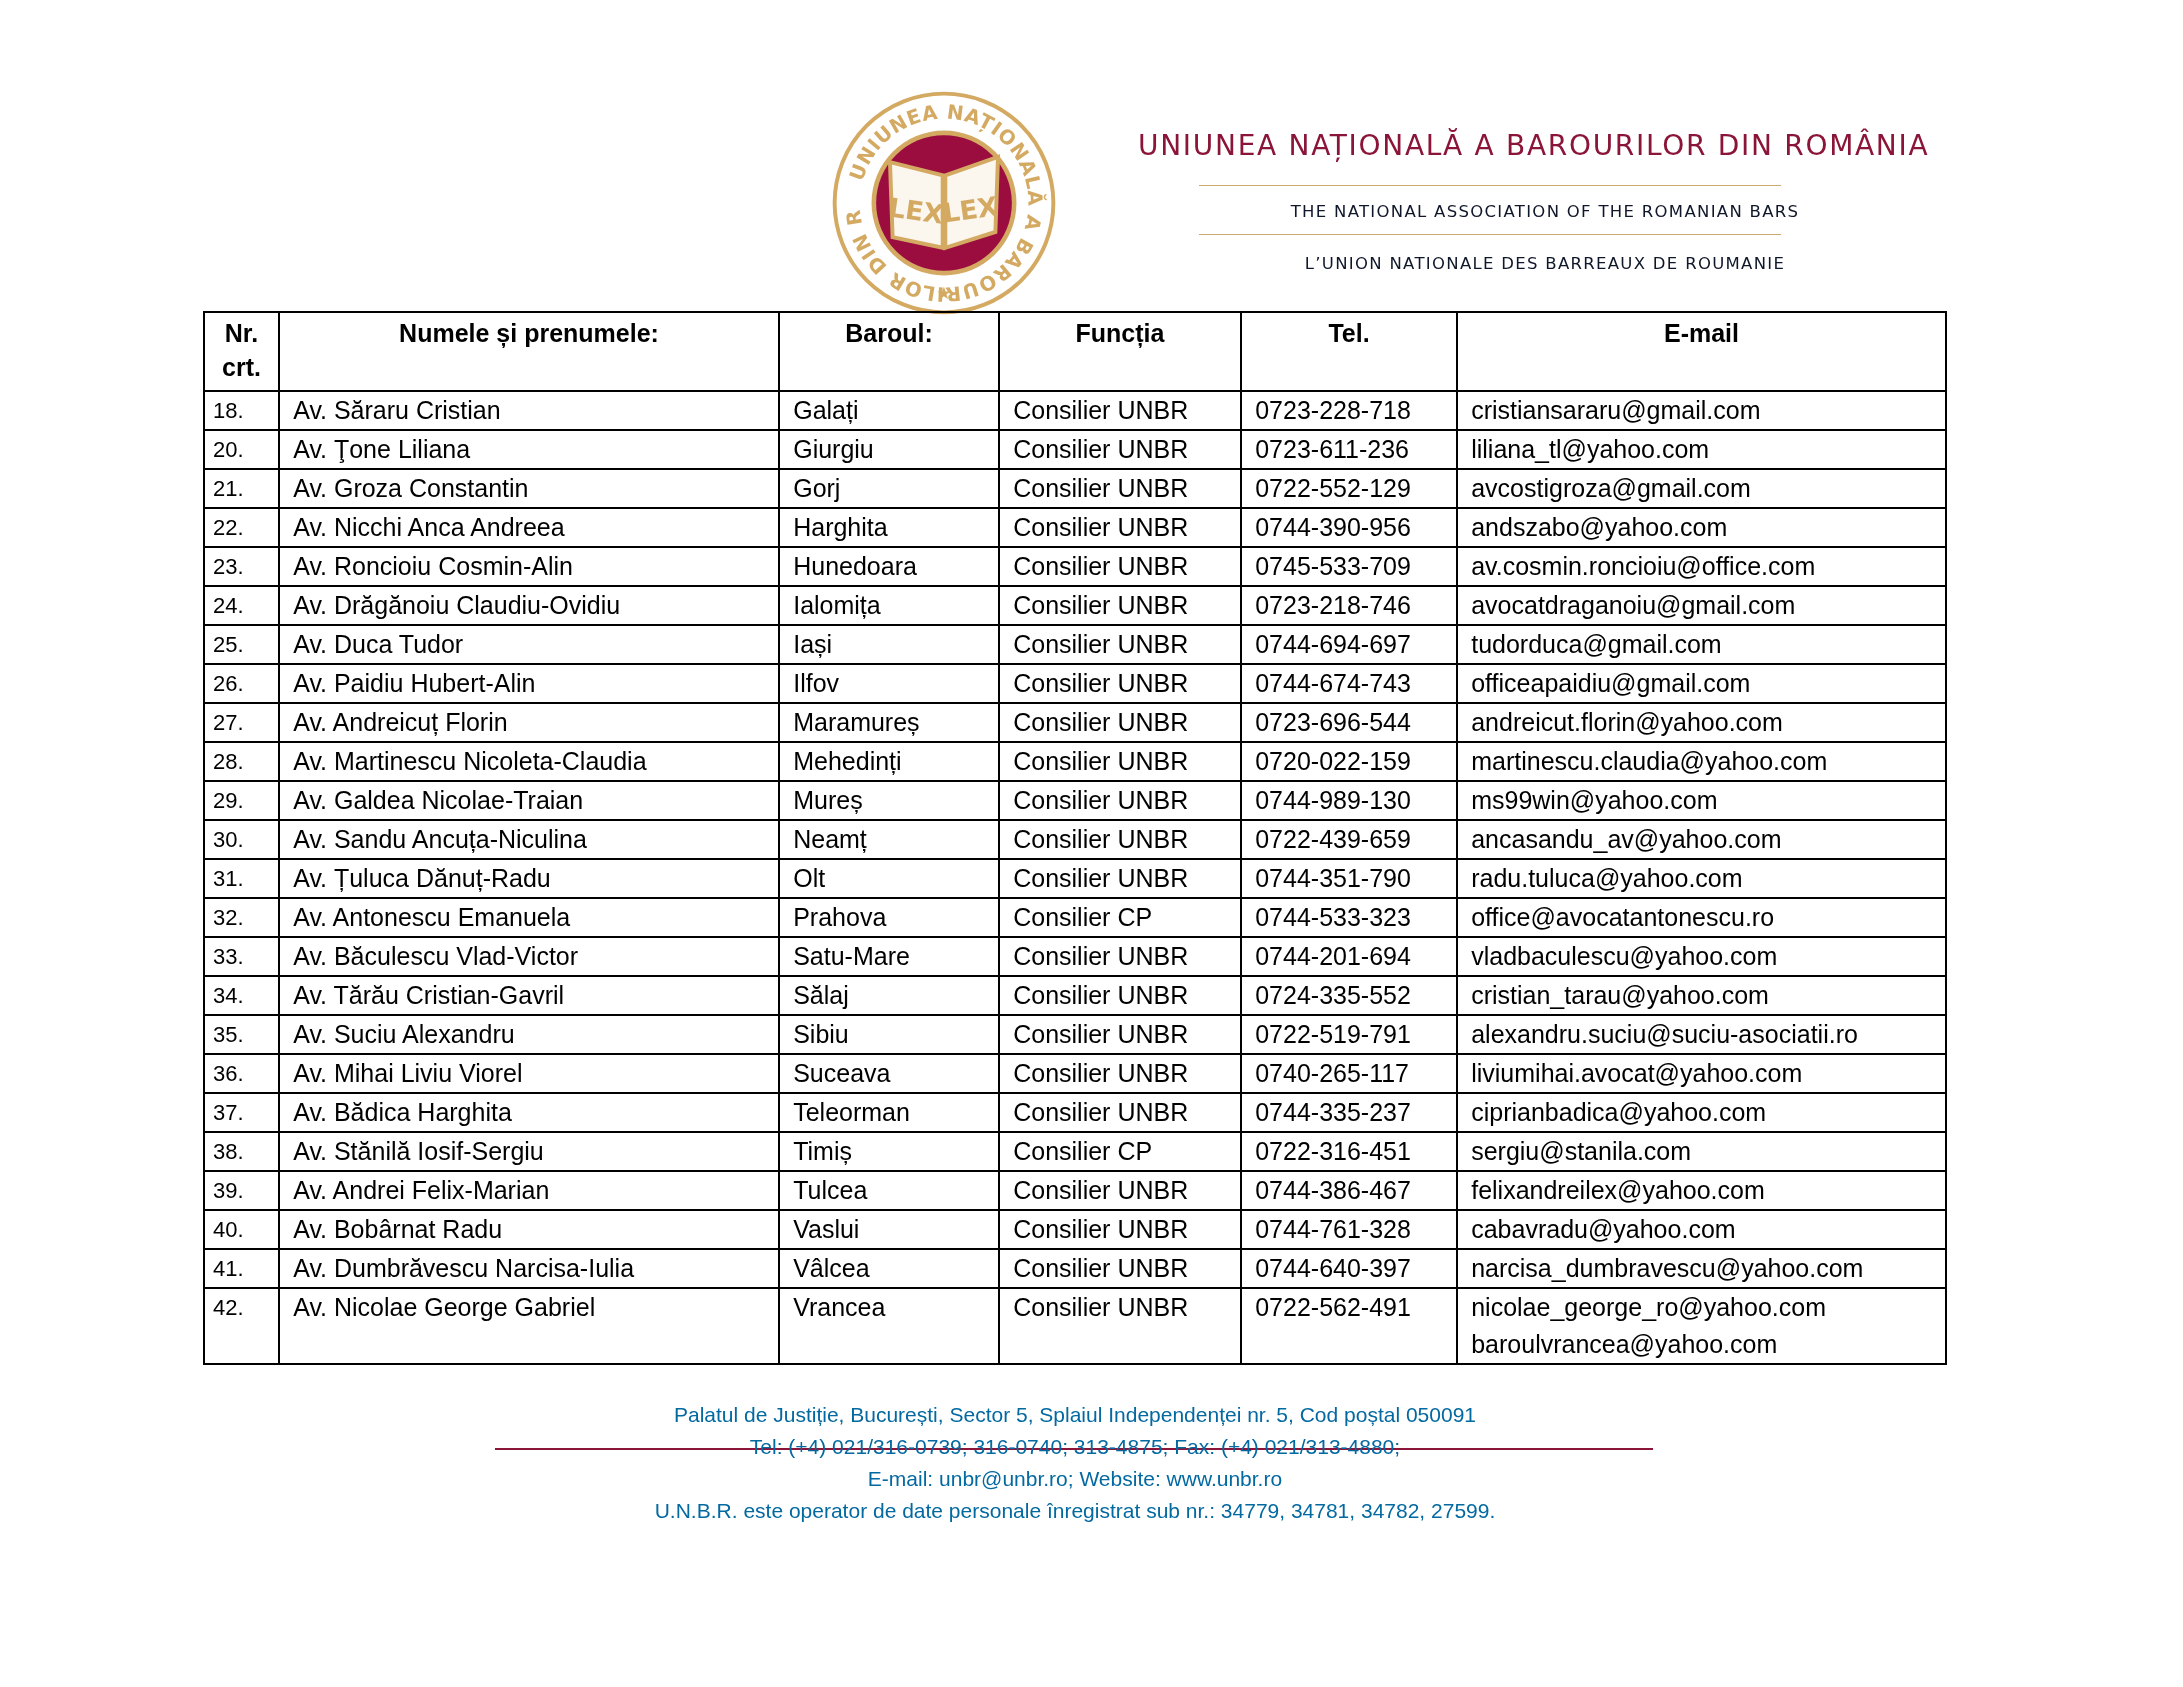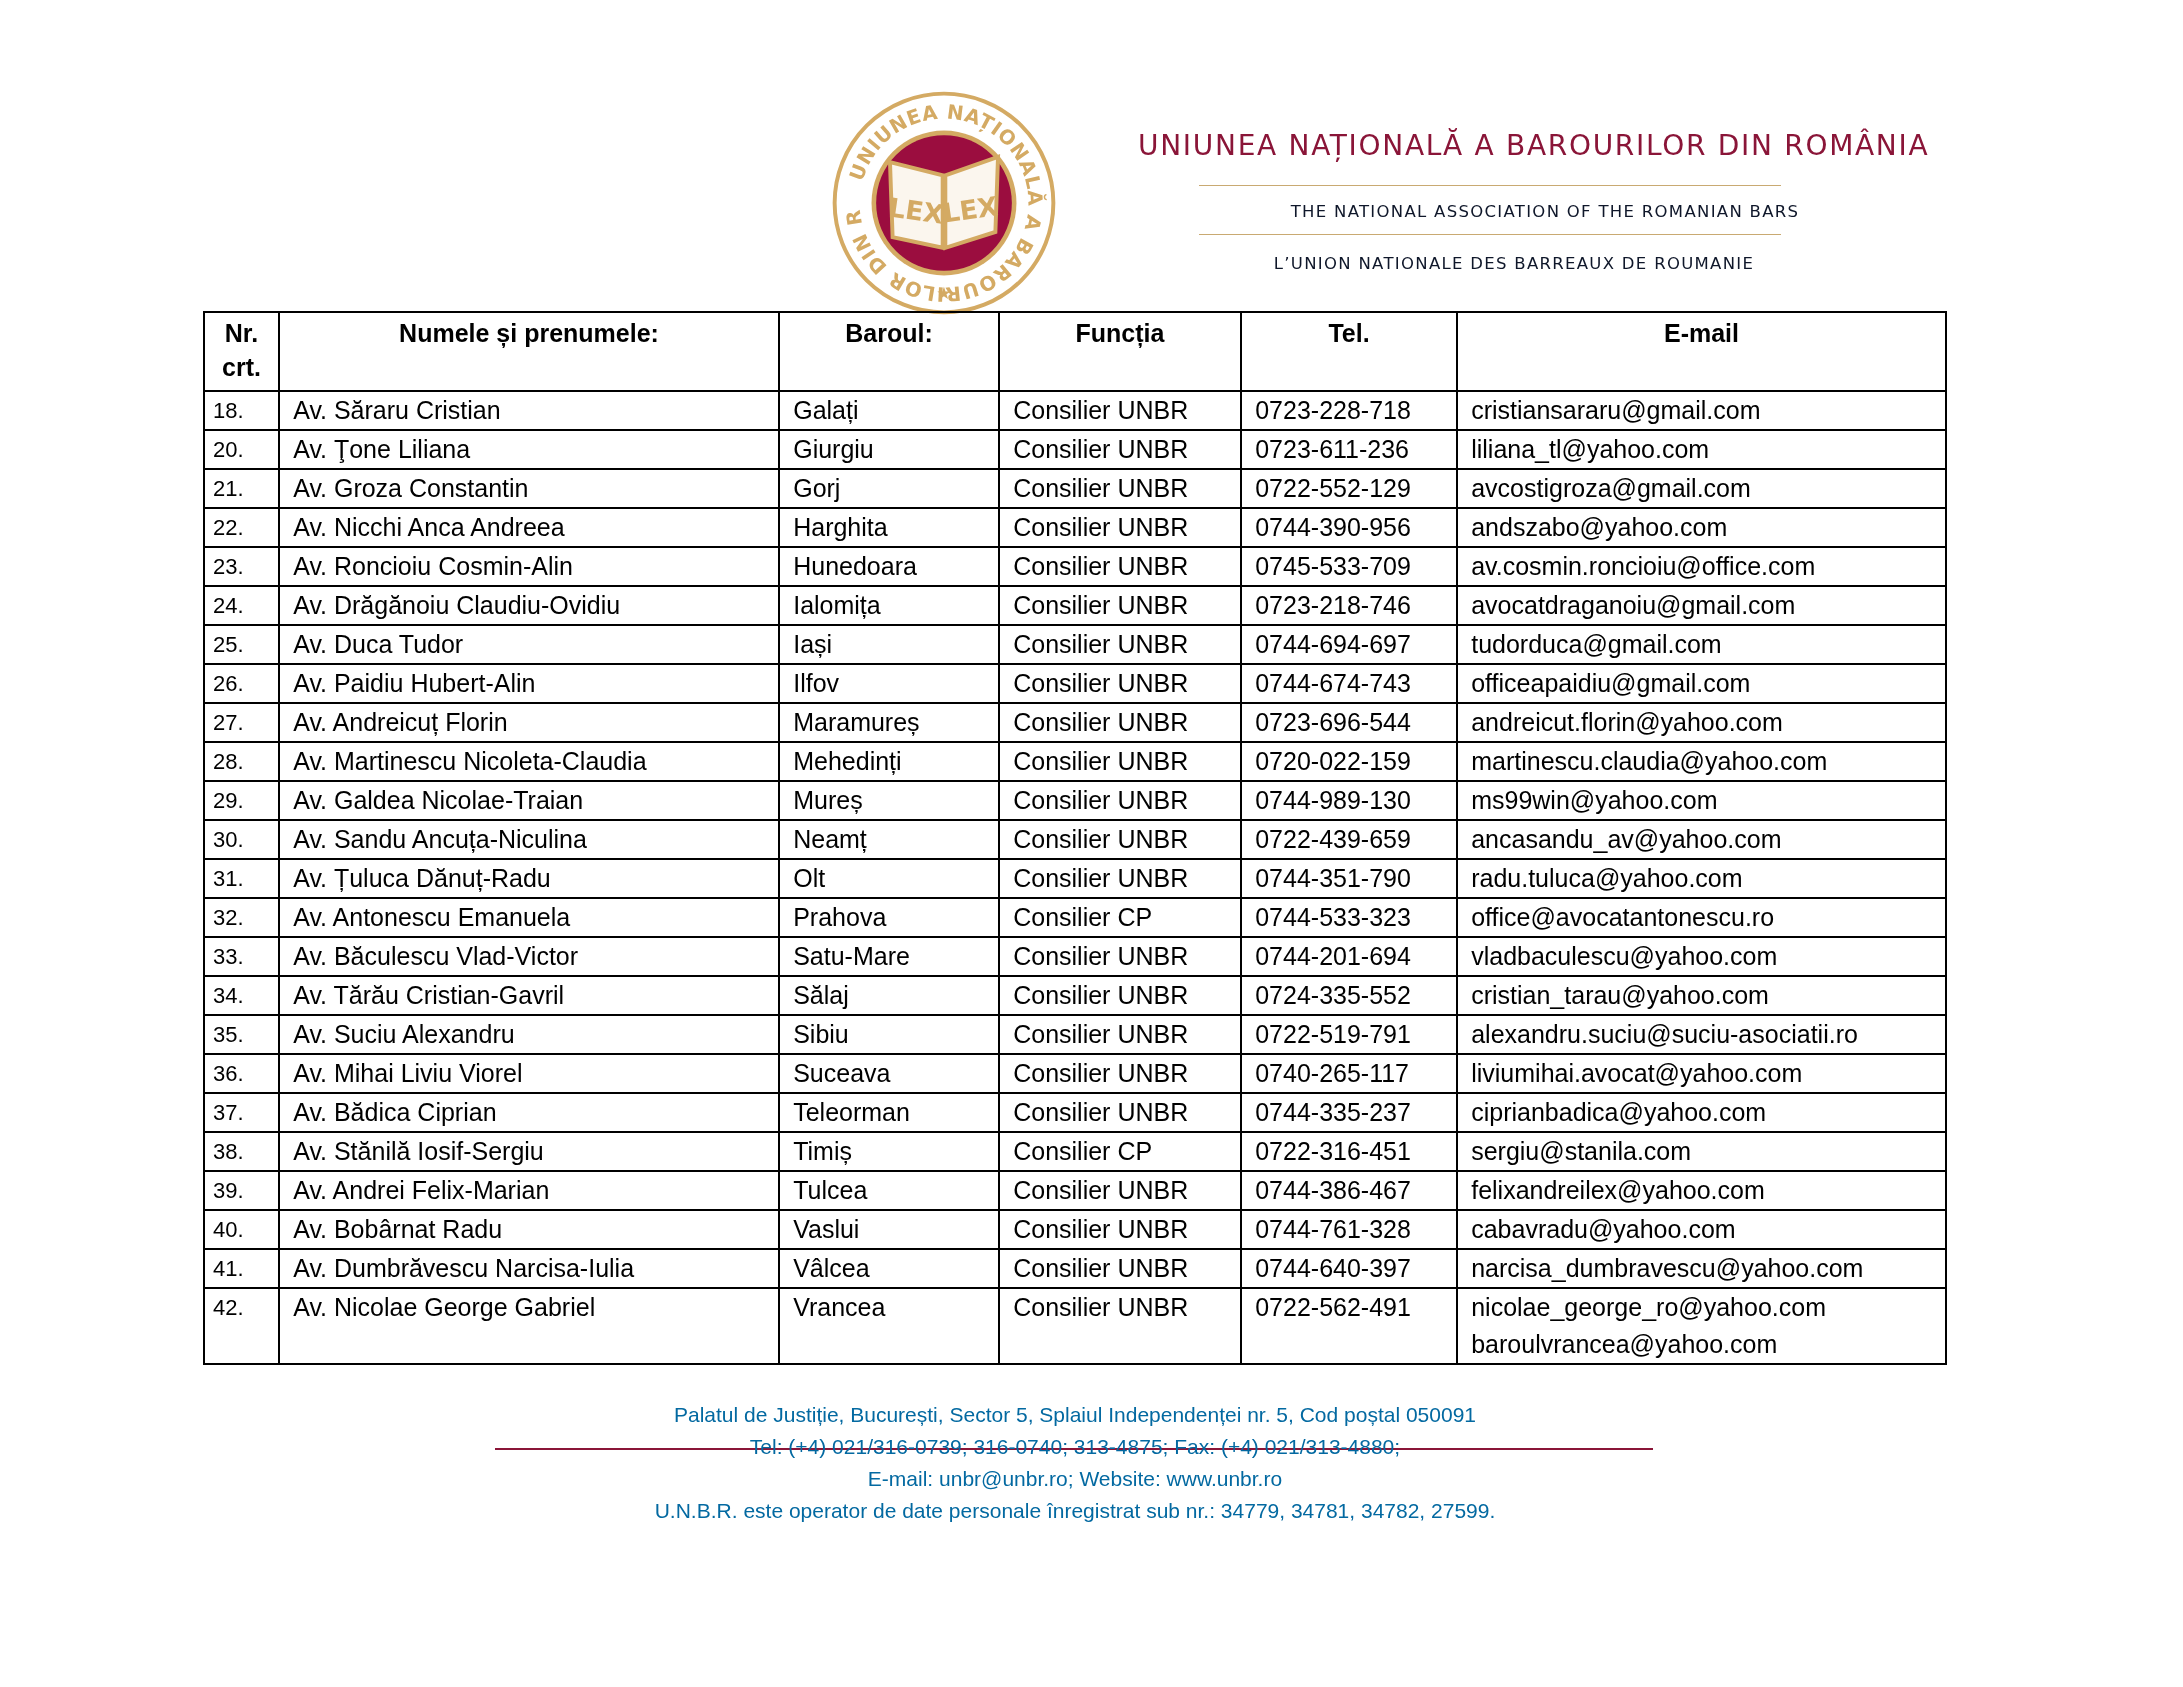--- a/index.html
+++ b/index.html
@@ -11,21 +11,21 @@
   .org-title { position:absolute; left:1138px; top:129px; width:873px; text-align:left;
                font-family:"DejaVu Sans", sans-serif; font-size:28px; letter-spacing:1.7px;
                color:#8a1538; white-space:nowrap; }
   .org-rule { position:absolute; left:1199px; width:582px; height:1.3px; background:#c9aa72; }
   .org-rule.r1 { top:185px; }
   .org-rule.r2 { top:234px; }
   .org-sub { position:absolute; left:1059px; width:992px; text-align:center;
              font-family:"DejaVu Sans", sans-serif; font-size:16.5px; letter-spacing:1.3px;
              color:#0f172a; white-space:nowrap; }
   .org-sub.en { left:1082px; top:202px; width:926px; }
-  .org-sub.fr { left:1051px; top:254px; width:926px; }
+  .org-sub.fr { left:1082px; top:254px; width:926px; }
 
   
   .table-wrap { position:absolute; left:203px; top:311px; width:1741px; }
   table { border-collapse:collapse; width:1741px; table-layout:fixed;
           font-family:"Liberation Sans", sans-serif; font-size:25px; }
   col.c-nr { width:75px; }
   col.c-name { width:500px; }
   col.c-bar { width:220px; }
   col.c-fn { width:242px; }
   col.c-tel { width:216px; }
@@ -271,21 +271,21 @@
           <td>Av. Mihai Liviu Viorel</td>
           <td>Suceava</td>
           <td>Consilier UNBR</td>
           <td>0740-265-117</td>
           <td>
             <span class="email-line">liviumihai.avocat@yahoo.com</span>
           </td>
         </tr>
         <tr>
           <td class="nr">37.</td>
-          <td>Av. Bădica Ciprian</td>
+          <td>Av. Bădica Harghita</td>
           <td>Teleorman</td>
           <td>Consilier UNBR</td>
           <td>0744-335-237</td>
           <td>
             <span class="email-line">ciprianbadica@yahoo.com</span>
           </td>
         </tr>
         <tr>
           <td class="nr">38.</td>
           <td>Av. Stănilă Iosif-Sergiu</td>

